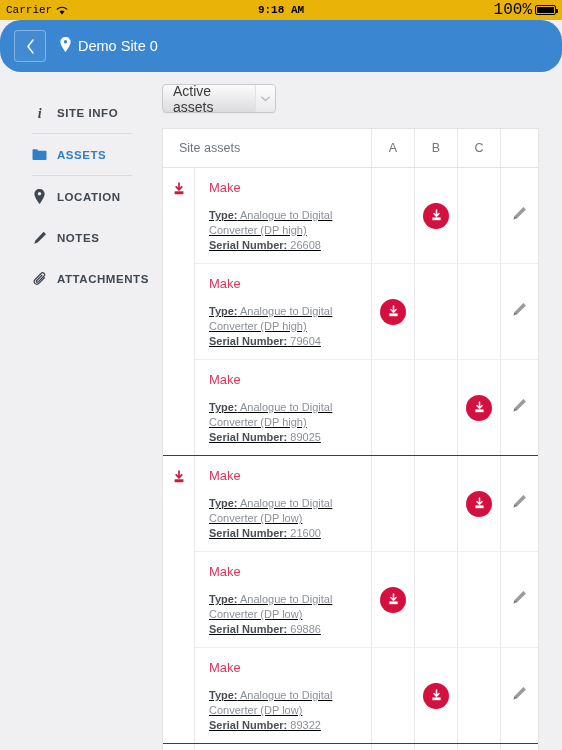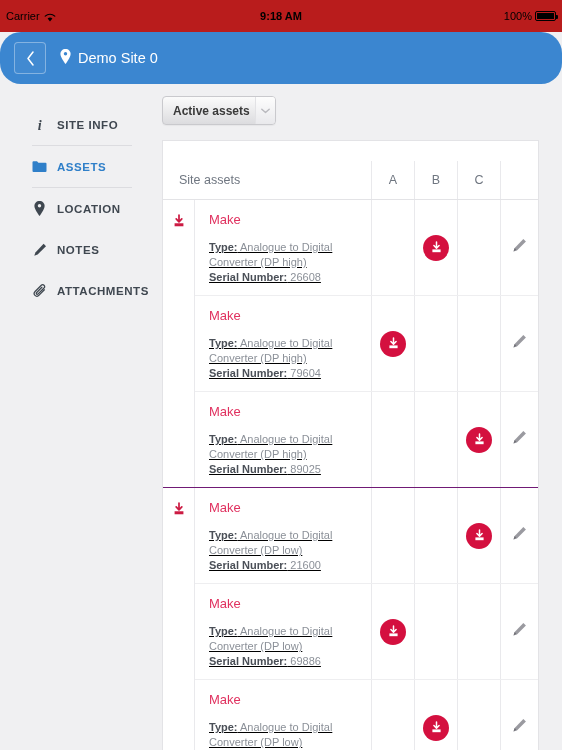--- a/index.html
+++ b/index.html
@@ -6,32 +6,32 @@
   html, body {
     width: 562px; height: 750px;
     font-family: "Liberation Sans", sans-serif;
     background: #f0f0f2;
     overflow: hidden;
   }
   #app { position: relative; width: 562px; height: 750px; overflow: hidden; background:#f0f0f2; }
 
   
   .statusbar {
-    height: 18px; background: #b91c1c; color: #000;
+    height: 18px; background: #eab308; color: #000;
     display: flex; align-items: center; position: relative;
-    font-size: 11px; padding: 16px 6px;
+    font-size: 11px; padding: 10px 6px; font-family: Liberation Mono, monospace;
   }
   .sb-left { display: flex; align-items: center; gap: 4px; }
   .sb-wifi { width: 12px; height: 9px; display:block; }
   .sb-center {
     position: absolute; left: 0; right: 0; text-align: center;
     font-size: 11px; font-weight: bold; pointer-events: none;
   }
   .sb-right { margin-left: auto; display: flex; align-items: center; gap: 3px; z-index:2; }
-  .sb-pct { font-size: 11px; }
+  .sb-pct { font-size: 16px; }
   .batt { width: 21px; height: 10px; border: 1px solid #000; border-radius: 2px; position: relative; }
   .batt:after {
     content:""; position: absolute; right: -3px; top: 3px;
     width: 2px; height: 4px; background: #000; border-radius: 0 1px 1px 0;
   }
   .batt i { position: absolute; left: 1px; top: 1px; bottom: 1px; right: 1px; background: #000; display:block; }
 
   
   .navbar {
     height: 52px; background: #3b86d0;
@@ -64,31 +64,31 @@
   .main { flex: 1; padding: 12px 0 0 10px; position: relative; }
 
   .dropdown {
     width: 114px; height: 29px; margin-bottom: 15px;
     border: 1px solid #c9c9cd; border-radius: 4px;
     background: linear-gradient(to bottom,#fbfbfb 0%, #dcdcdf 100%);
     display: flex; align-items: center; cursor: pointer;
     box-shadow: 0 1px 1px rgba(0,0,0,.04);
     position: relative; overflow: hidden;
   }
-  .dd-label { flex: 1; padding-left: 10px; font-size: 12px; color: #3a3a3a; font-weight: bold; }
+  .dd-label { flex: 1; padding-left: 10px; font-size: 14px; color: #3a3a3a; }
   .dd-arrow {
     width: 20px; height: 100%; display: flex; align-items: center; justify-content: center;
     background: linear-gradient(to bottom,#fdfdfd 0%, #e9e9ec 100%);
     border-left: 1px solid #e2e2e5;
   }
   .dd-arrow svg { display:block; }
 
   
   .tablewrap { width: 377px; background: #fff; border: 1px solid #e3e3e6; border-bottom: none; }
-  .thead { display: flex; height: 39px; border-bottom: 1px solid #e3e3e6; margin-top: 20px; }
+  .thead { display: flex; height: 39px; border-bottom: 1px solid #e3e3e6; }
   .th { display: flex; align-items: center; font-size: 12.5px; color: #6f7680; }
   .th-main { flex: 1; padding-left: 16px; }
   .th-col { width: 43px; flex: none; justify-content: center; border-left: 1px solid #e9e9ec; }
   .th-edit { width: 38px; flex: none; border-left: 1px solid #e9e9ec; }
 
   .group { display: flex; border-bottom: 1px solid #701a75; text-decoration: underline; }
   .gutter {
     width: 32px; flex: none; border-right: 1px solid #e9e9ec;
     display: flex; justify-content: center; padding-top: 14px;
   }

